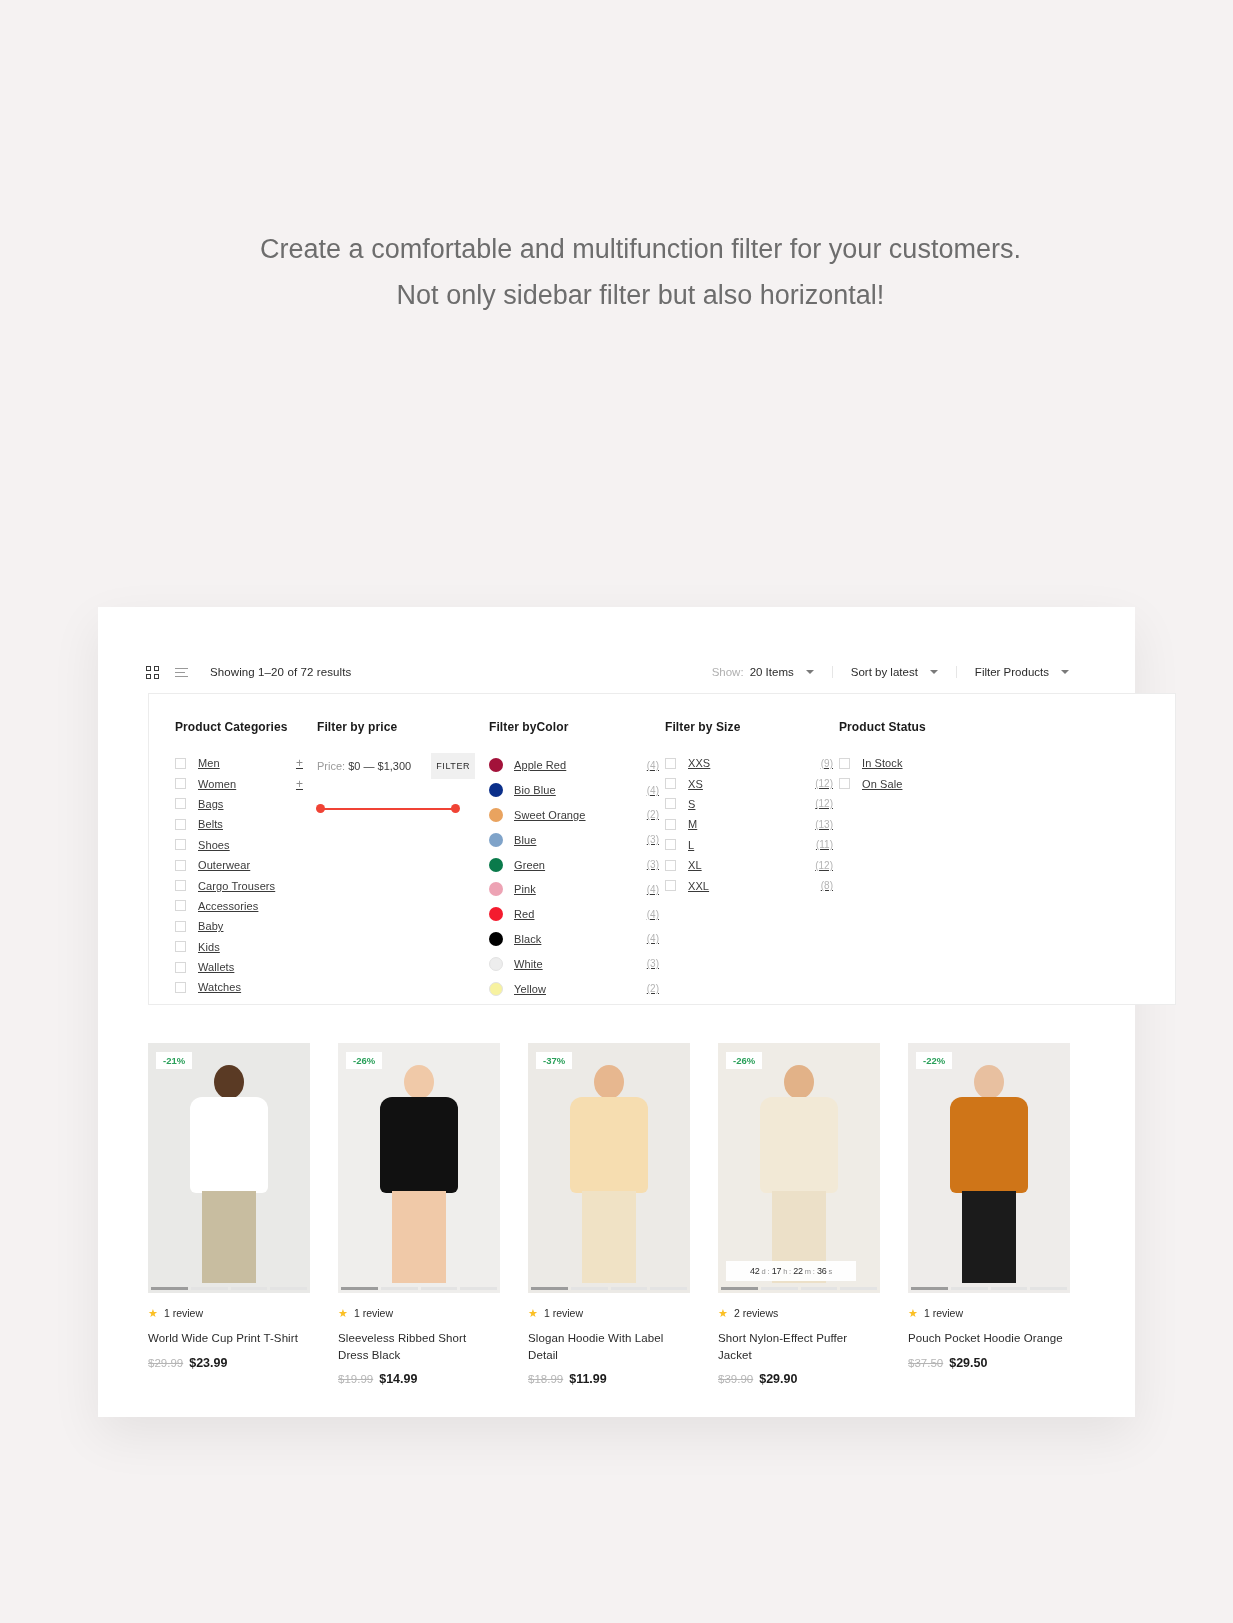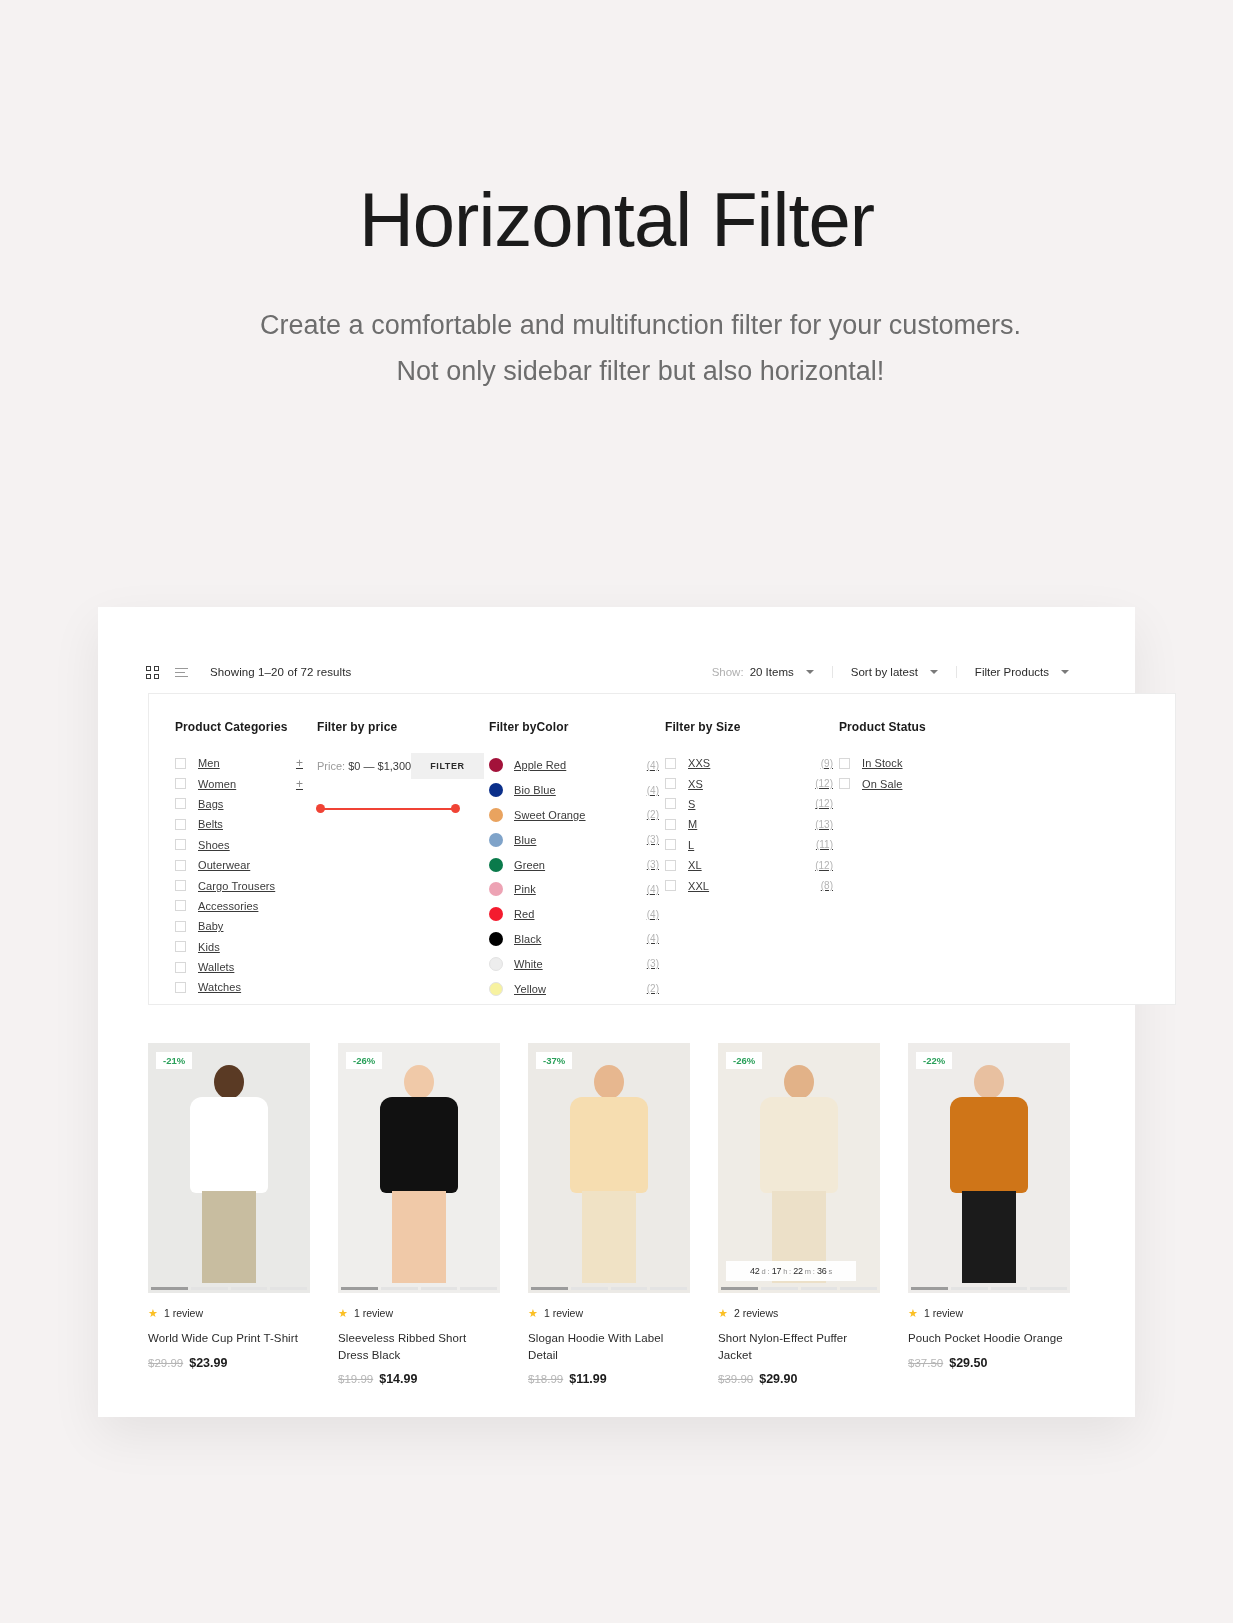--- a/index.html
+++ b/index.html
@@ -114,26 +114,27 @@
   }
   .frow .lbl { flex: 1; letter-spacing: .1px; }
   .frow .plus { color: #8d8d8d; font-size: 12px; padding-right: 14px; }
   .frow .cnt { color: #b4b4b4; font-size: 10px; padding-right: 6px; }
 
   
   .price-line { display: flex; align-items: center; }
   .price-text { font-size: 11px; color: #3a3a3a; }
   .price-text .pfx { color: #9a9a9a; }
   .filter-btn {
+    margin-left: 20px;
     background: #f0f0f0;
     color: #2b2b2b;
     font-size: 9px;
-    font-weight: 700;
+    font-weight: 400;
     letter-spacing: .6px;
-    padding: 8px 19px;
+    padding: 8px 5px;
     border: none;
     cursor: pointer;
   }
   .slider-wrap { margin-top: 23px; width: 142px; position: relative; height: 14px; }
   .slider-track {
     position: absolute; top: 6px; left: 0;
     width: 142px; height: 2px; background: #f04335;
   }
   .slider-knob {
     position: absolute; top: 2px;
@@ -210,21 +211,20 @@
   
   .ph { position: absolute; inset: 0; }
   .ph .head { position: absolute; border-radius: 50%; }
   .ph .body { position: absolute; }
   .ph .legs { position: absolute; }
 </style>
 </head>
 <body>
 
 <div class="hero">
-  <div class="hero-title">Horizontal Filter</div>
   <div class="hero-sub">
     <div>Create a comfortable and multifunction filter for your customers.</div>
     <div>Not only sidebar filter but also horizontal!</div>
   </div>
 </div>
 
 <div class="window">
 
   <div class="toolbar">
     <div class="view-icons">

